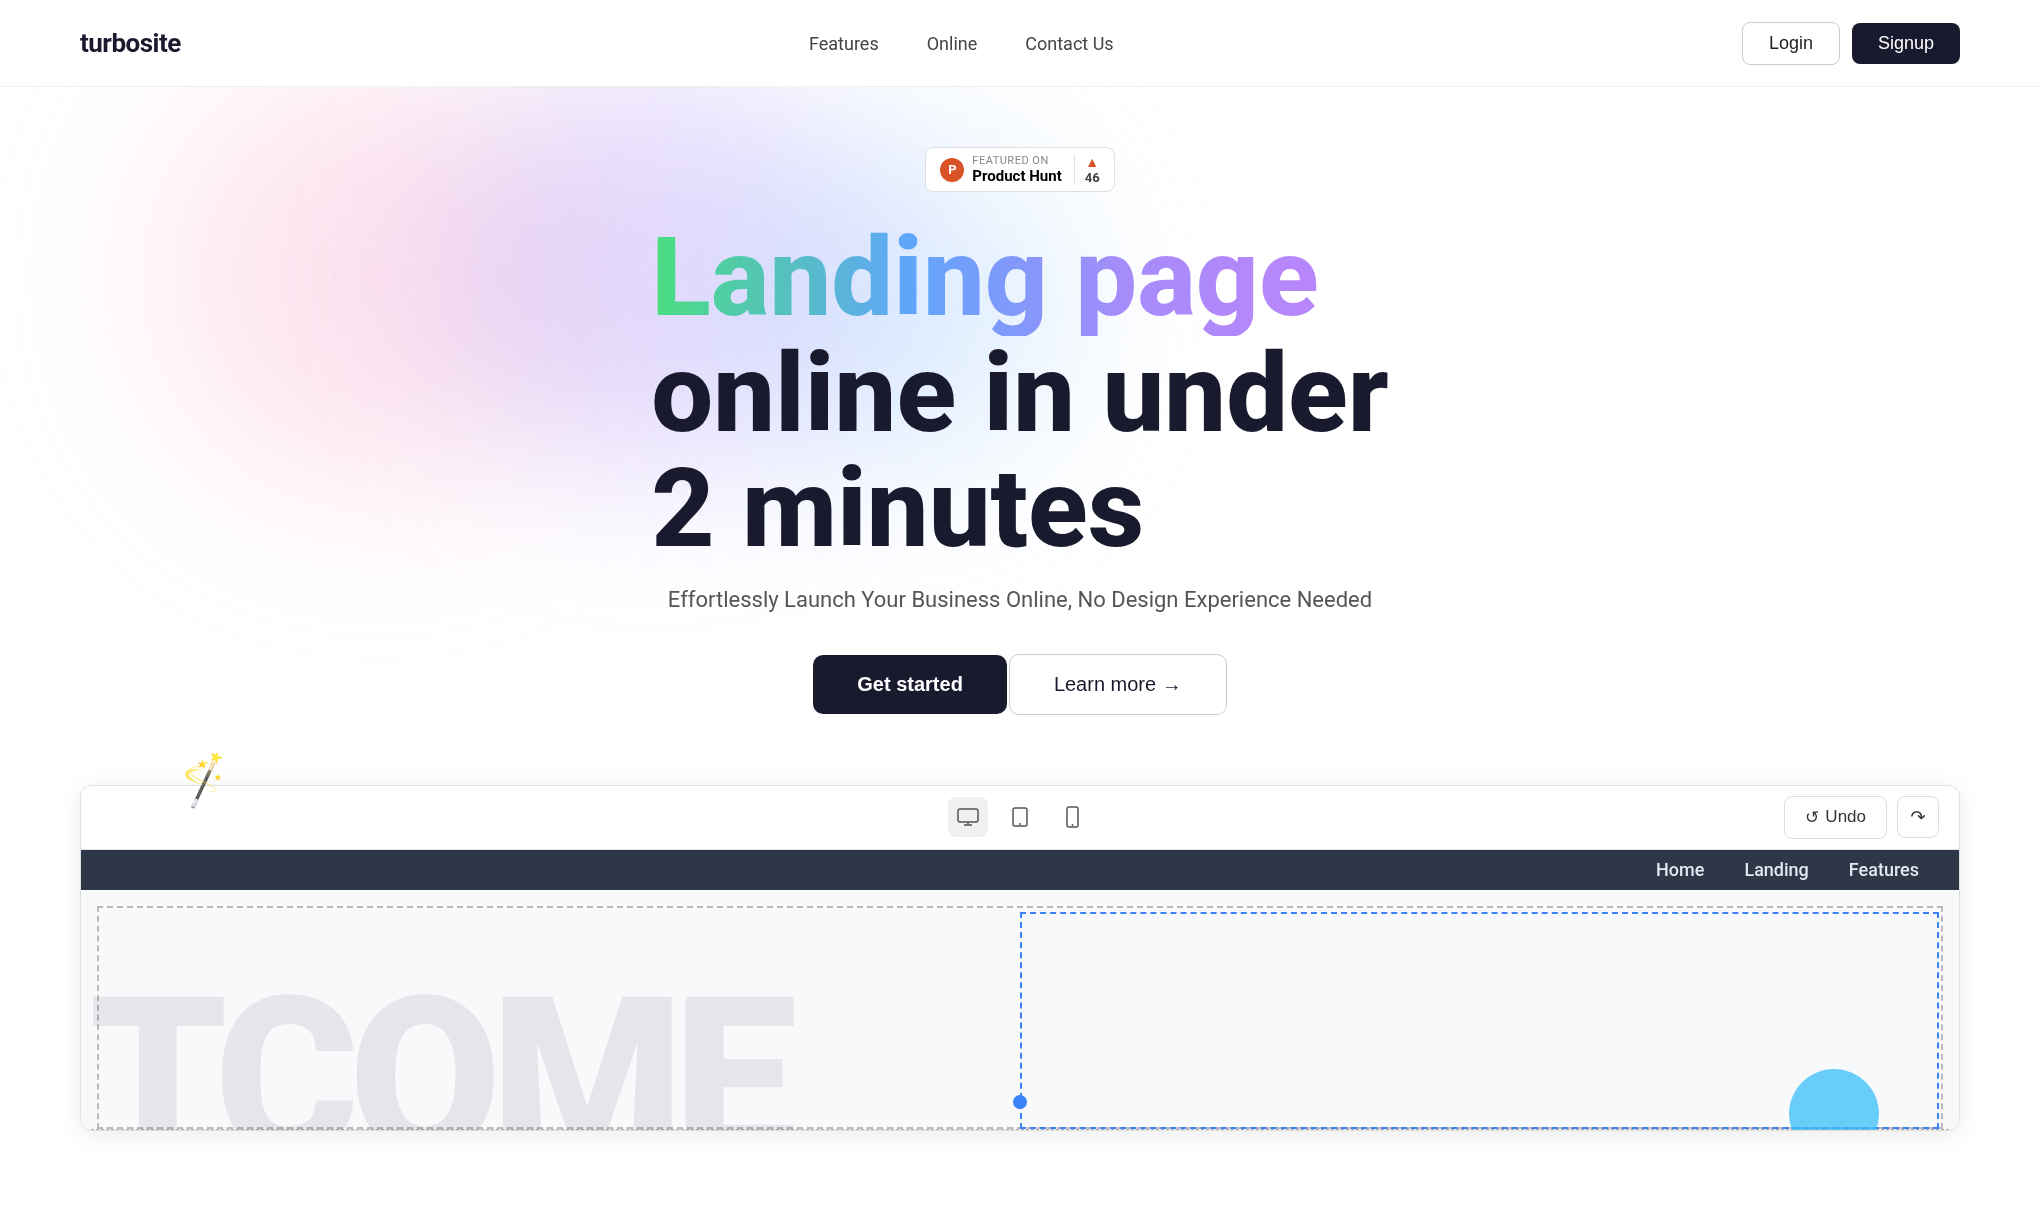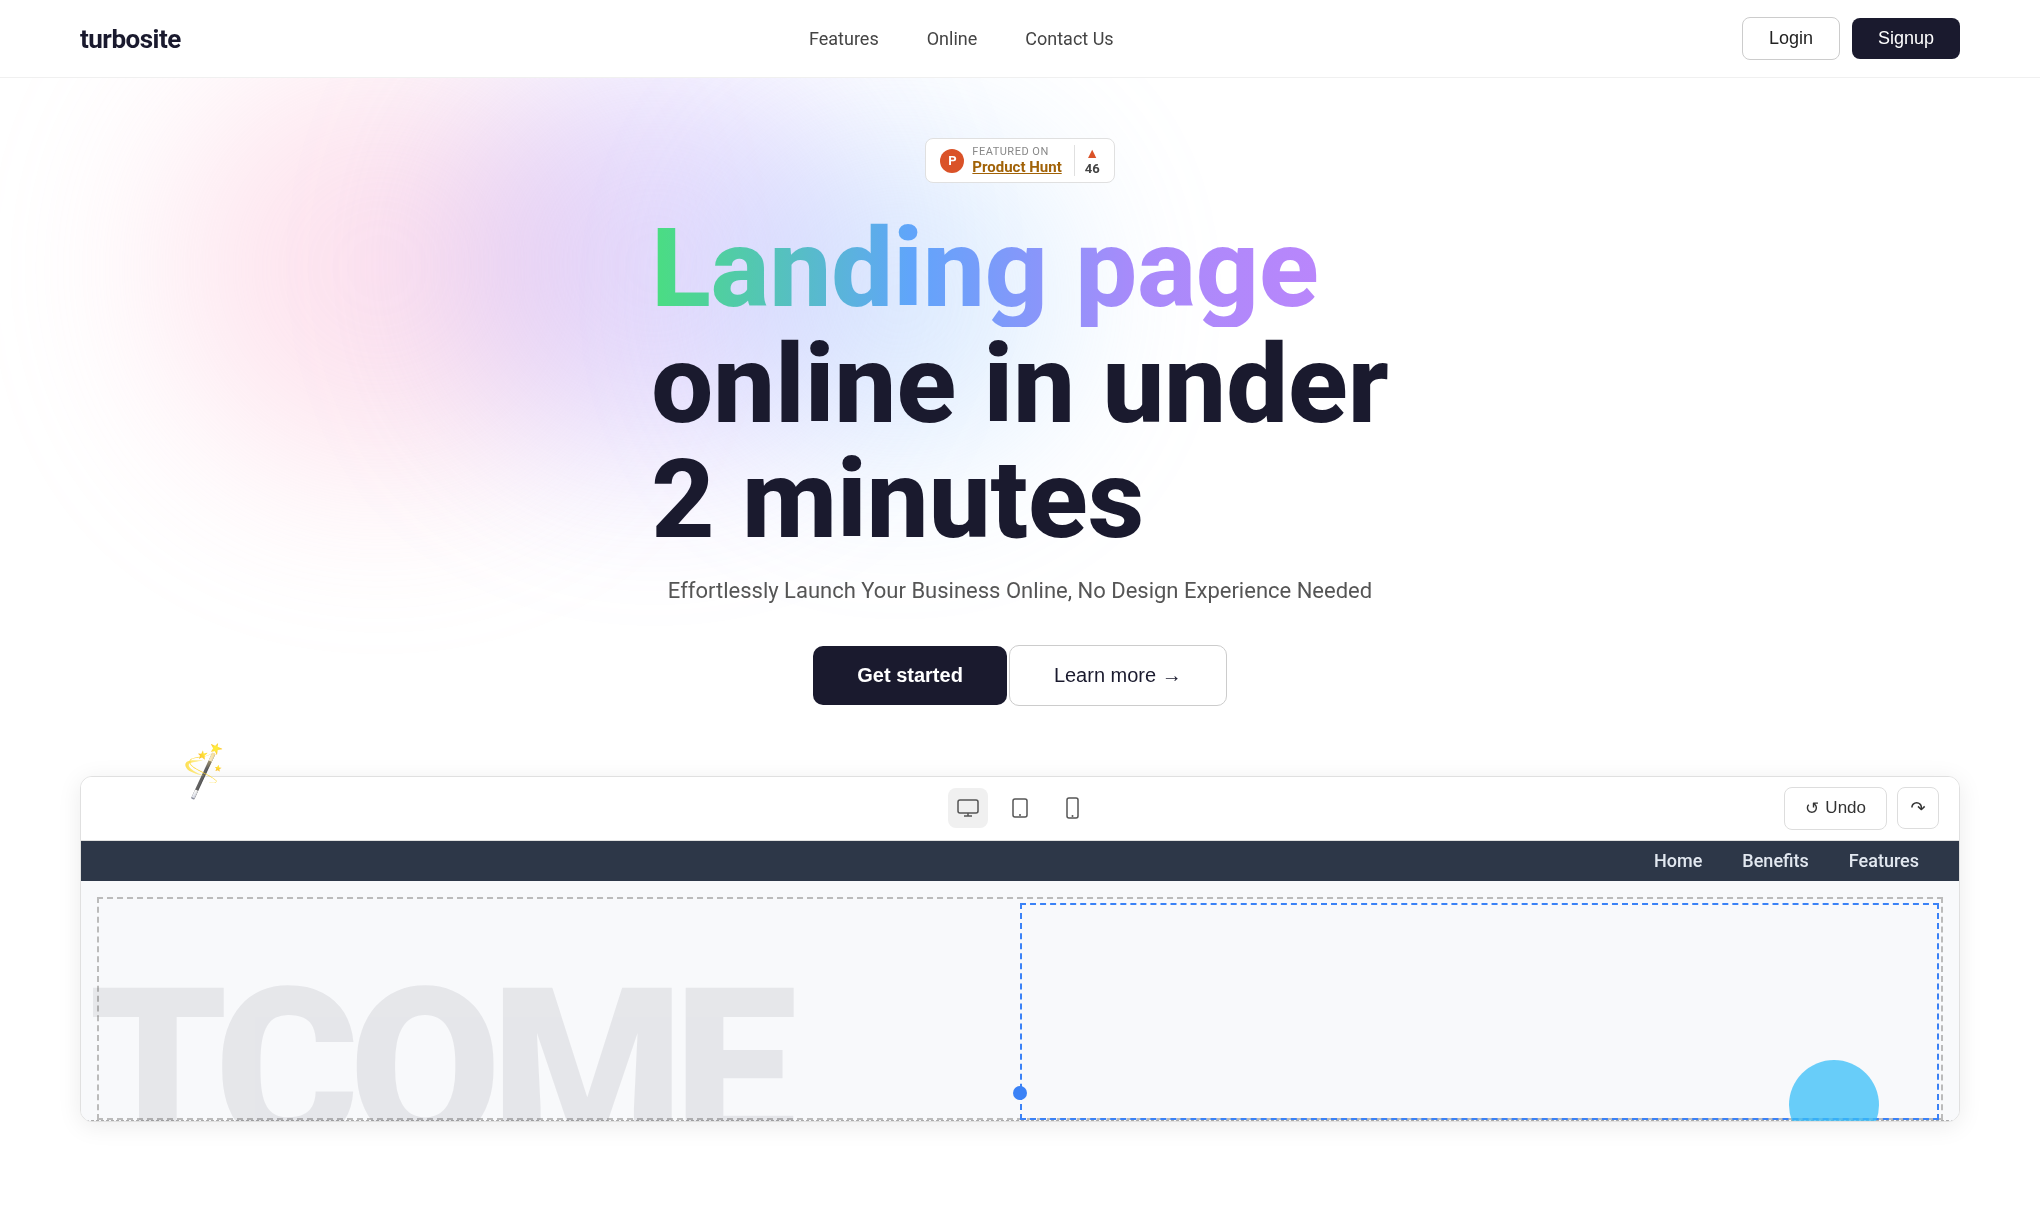--- a/index.html
+++ b/index.html
@@ -10,21 +10,21 @@
       min-height: 1224px;
       overflow-x: hidden;
     }
 
     
     .navbar {
       display: flex;
       align-items: center;
       justify-content: space-between;
       padding: 7px 80px;
-      height: 78px;
+      height: 87px;
       border-bottom: 1px solid #f0f0f0;
       background: #fff;
       position: relative;
       z-index: 10;
     }
     .navbar-logo {
       font-size: 26px;
       font-weight: 700;
       color: #1a1a2e;
       letter-spacing: -0.5px;
@@ -139,22 +139,21 @@
     }
     .ph-small {
       font-size: 11px;
       color: #888;
       text-transform: uppercase;
       letter-spacing: 0.5px;
     }
     .ph-brand {
       font-size: 15px;
       font-weight: 700;
-      color: #a16207;
-      text-decoration: underline;
+      color: #000000;
     }
     .ph-score {
       display: flex;
       flex-direction: column;
       align-items: center;
       border-left: 1px solid #e0e0e0;
       padding-left: 10px;
       margin-left: 4px;
     }
     .ph-arrow {
@@ -453,21 +452,21 @@
         <button class="btn-redo">
           <span>↷</span>
         </button>
       </div>
     </div>
 
     <div class="editor-preview">
 
       <div class="preview-nav">
         <span class="preview-nav-item">Home</span>
-        <span class="preview-nav-item">Benefits</span>
+        <span class="preview-nav-item">Landing</span>
         <span class="preview-nav-item">Features</span>
       </div>
 
       <div class="preview-content-area">
         <div class="dashed-border"></div>
 
         <div style="
           position: absolute;
           top: 22px;
           left: 50%;

